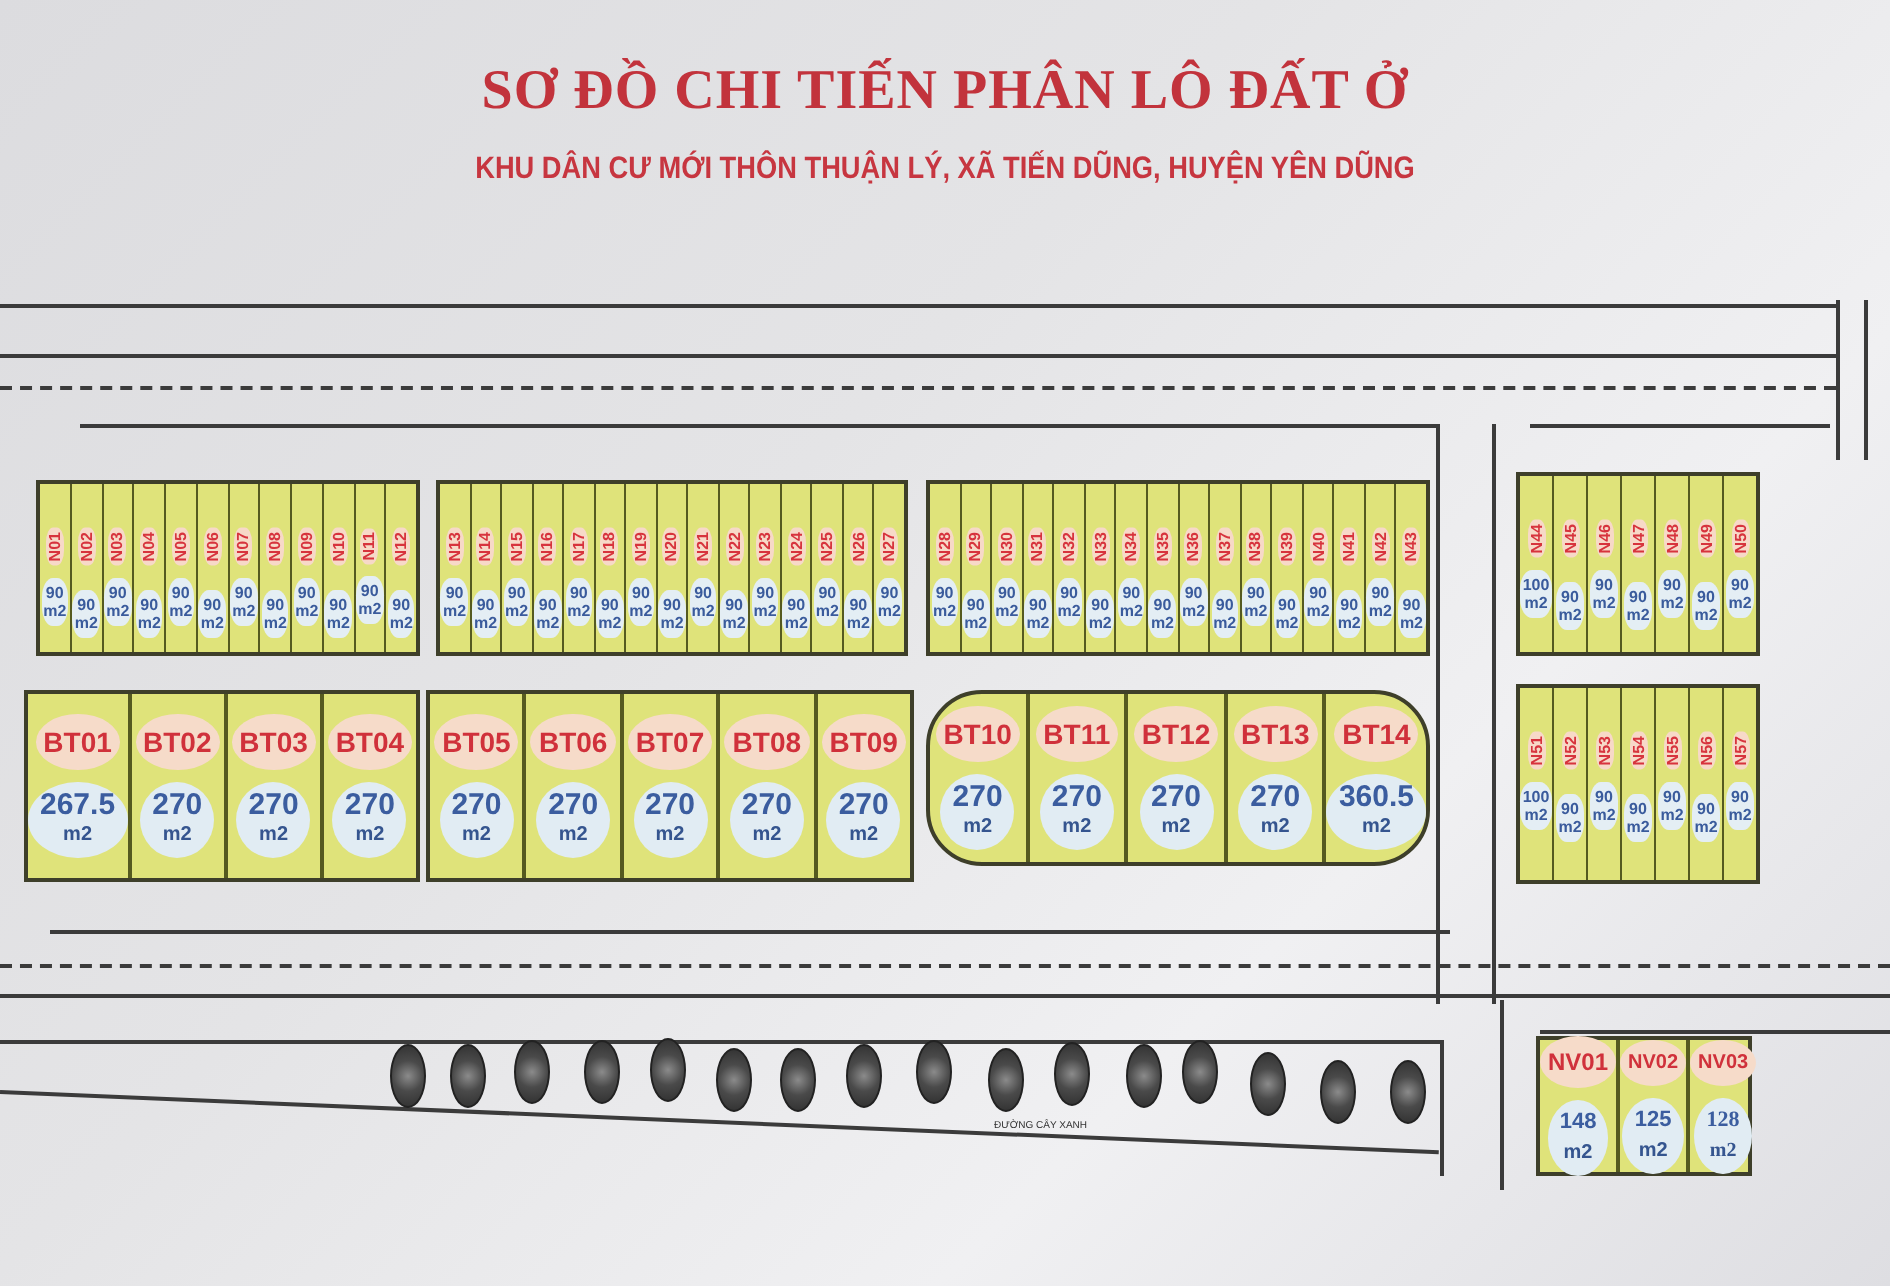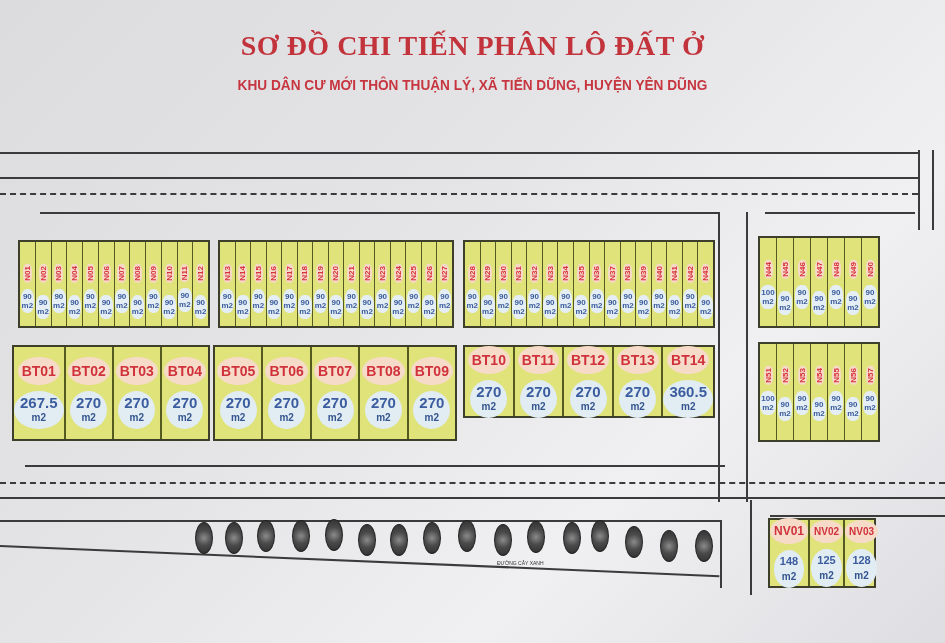--- a/index.html
+++ b/index.html
@@ -366,21 +366,21 @@
     </div>
     <div class="bt">
       <span class="nm">BT08</span>
       <span class="ar">270<small>m2</small></span>
     </div>
     <div class="bt">
       <span class="nm">BT09</span>
       <span class="ar">270<small>m2</small></span>
     </div>
   </div>
-<div class="block" style="left:463px;top:345px;width:252px;height:73px;" id="v3">
+<div class="block" style="left:463px;top:345px;width:252px;height:88px;border-radius:28px;" id="v3">
     <div class="bt">
       <span class="nm">BT10</span>
       <span class="ar">270<small>m2</small></span>
     </div>
     <div class="bt">
       <span class="nm">BT11</span>
       <span class="ar">270<small>m2</small></span>
     </div>
     <div class="bt">
       <span class="nm">BT12</span>
@@ -400,21 +400,21 @@
     <div class="bt">
       <span class="nm" style="font-size: 12px;">NV01</span>
       <span class="ar" style="font-size: 11px;">148<small>m2</small></span>
     </div>
     <div class="bt">
       <span class="nm" style="font-size: 10px;">NV02</span>
       <span class="ar" style="font-size: 11px;">125<small>m2</small></span>
     </div>
     <div class="bt">
       <span class="nm" style="font-size: 10px;">NV03</span>
-      <span class="ar" style="font-size: 11px;">128<small>m2</small></span>
+      <span class="ar" style="font-size: 11px; font-family: Liberation Serif, serif;">128<small>m2</small></span>
     </div>
   </div>
 
 <div id="trees">
     <div class="tree" style="left: 195px; top: 522px;"></div>
     <div class="tree" style="left: 225px; top: 522px;"></div>
     <div class="tree" style="left: 257px; top: 520px;"></div>
     <div class="tree" style="left: 292px; top: 520px;"></div>
     <div class="tree" style="left: 325px; top: 519px;"></div>
     <div class="tree" style="left: 358px; top: 524px;"></div>

